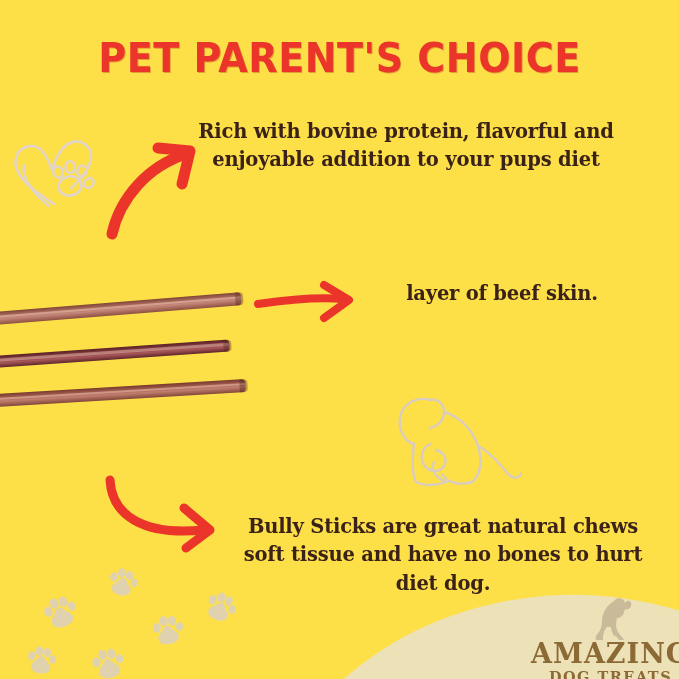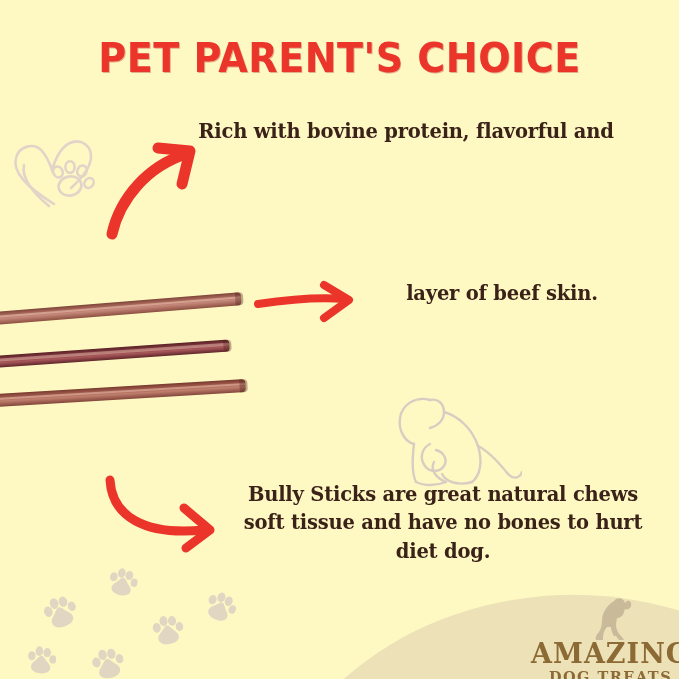--- a/index.html
+++ b/index.html
@@ -5,21 +5,21 @@
   html, body {
     margin: 0;
     padding: 0;
     background: #ffffff;
   }
   #poster {
     position: relative;
     width: 679px;
     height: 679px;
     overflow: hidden;
-    background: #fef9c3;
+    background: #fde047;
     font-family: "Liberation Serif", serif;
   }
 
   
   .tan-blob {
     position: absolute;
     left: 255px;
     top: 595px;
     width: 620px;
     height: 260px;
@@ -64,21 +64,21 @@
     font-weight: bold;
     font-size: 19.5px;
     line-height: 1.45;
     text-align: center;
     letter-spacing: -0.2px;
   }
   .copy .ln { display: block; white-space: nowrap; }
 
   .copy-1 { left: 186px; top: 118px; width: 440px; }
   .copy-2 { left: 352px; top: 280px; width: 300px; }
-  .copy-3 { left: 228px; top: 481px; width: 430px; }
+  .copy-3 { left: 228px; top: 513px; width: 430px; }
 
   
   .stick {
     position: absolute;
     transform-origin: left center;
     border-radius: 4px;
   }
   .stick-hi {
     position: absolute;
     left: 0; top: 28%;
@@ -288,20 +288,21 @@
 
   <div class="arrow arrow-3">
     <svg width="126" height="84" viewBox="0 0 126 84">
       <path d="M10 8 C12 44 44 64 104 58" fill="none" stroke="#EB342A" stroke-width="9" stroke-linecap="round"></path>
       <path d="M84 36 L110 58 L86 76" fill="none" stroke="#EB342A" stroke-width="9" stroke-linecap="round" stroke-linejoin="round"></path>
     </svg>
   </div>
 
   <div class="copy copy-1">
     <span class="ln">Rich with bovine protein, flavorful and</span>
+    <span class="ln">enjoyable addition to your pups diet</span>
   </div>
 
   <div class="copy copy-2">
     <span class="ln">layer of beef skin.</span>
   </div>
 
   <div class="copy copy-3">
     <span class="ln">Bully Sticks are great natural chews</span>
     <span class="ln">soft tissue and have no bones to hurt</span>
     <span class="ln">diet dog.</span>

